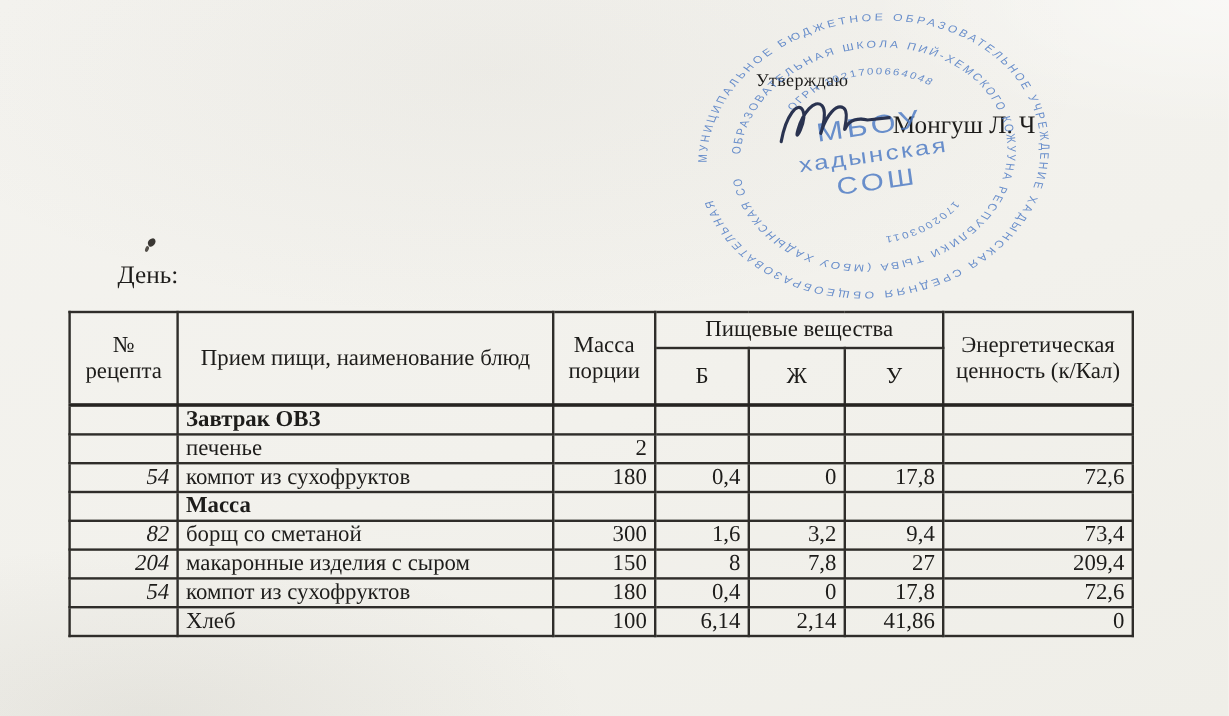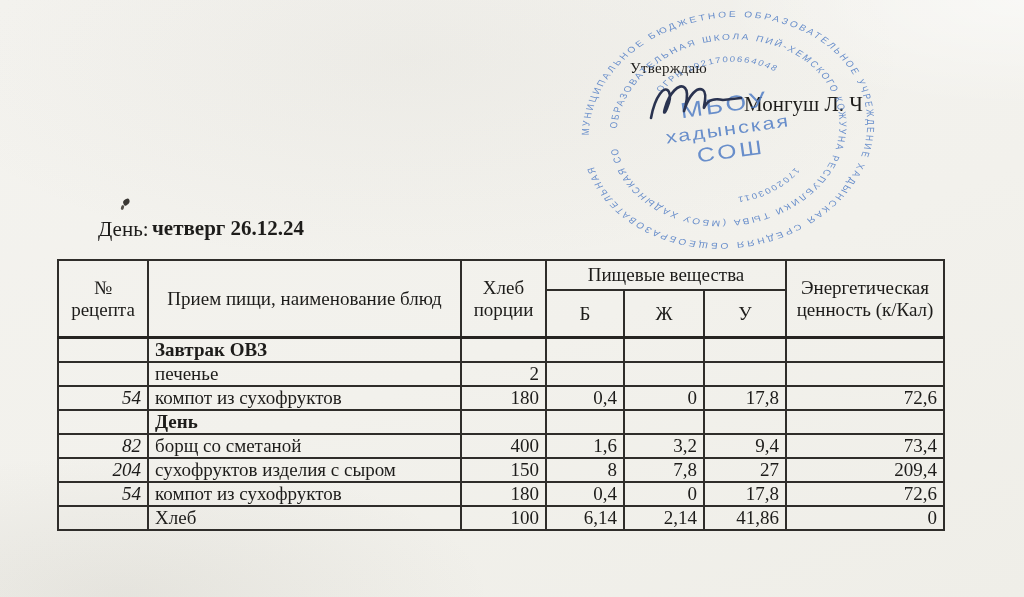--- a/index.html
+++ b/index.html
@@ -96,37 +96,36 @@
 
   <div class="approve-title">Утверждаю</div>
   <svg class="signature" viewBox="0 0 104 52" aria-hidden="true">
     <path d="M6,40 C10,18 20,6 24,14 C28,22 16,44 20,30 C24,16 34,4 40,10 C46,16 36,42 40,30
              C44,18 52,8 58,12 C64,16 56,36 60,28 C63,22 70,20 78,22 L96,20" fill="none" stroke="#2a3350" stroke-width="2.6" stroke-linecap="round"></path>
   </svg>
   <div class="approve-name">Монгуш Л. Ч</div>
 
   <span class="ink-mark"></span>
   <div class="day-label">День:</div>
-  <div class="day-value">четверг 26.12.24</div>
 
   <table class="menu">
     <colgroup>
       <col class="c-no">
         <col class="c-dish">
         <col class="c-mass">
       <col class="c-b">
         <col class="c-zh">
         <col class="c-u">
         <col class="c-en">
     </colgroup>
     <thead>
       <tr class="h1">
         <th rowspan="2">№ рецепта</th>
         <th rowspan="2">Прием пищи, наименование блюд</th>
-        <th rowspan="2">Хлеб порции</th>
+        <th rowspan="2">Масса порции</th>
         <th colspan="3" class="group">Пищевые вещества</th>
         <th rowspan="2">Энергетическая ценность (к/Кал)</th>
       </tr>
       <tr class="h2">
         <th>Б</th>
         <th>Ж</th>
         <th>У</th>
       </tr>
     </thead>
     <tbody>
@@ -152,39 +151,39 @@
           <td class="cell-no">54</td>
           <td class="cell-dish">компот из сухофруктов</td>
           <td class="cell-num">180</td>
           <td class="cell-num">0,4</td>
           <td class="cell-num">0</td>
           <td class="cell-num">17,8</td>
           <td class="cell-num cell-energy">72,6</td>
         </tr>
         <tr>
           <td class="cell-no"></td>
-          <td class="cell-dish section">День</td>
+          <td class="cell-dish section">Масса</td>
           <td class="cell-num"></td>
           <td class="cell-num"></td>
           <td class="cell-num"></td>
           <td class="cell-num"></td>
           <td class="cell-num cell-energy"></td>
         </tr>
         <tr>
           <td class="cell-no">82</td>
           <td class="cell-dish">борщ со сметаной</td>
-          <td class="cell-num">400</td>
+          <td class="cell-num">300</td>
           <td class="cell-num">1,6</td>
           <td class="cell-num">3,2</td>
           <td class="cell-num">9,4</td>
           <td class="cell-num cell-energy">73,4</td>
         </tr>
         <tr>
           <td class="cell-no">204</td>
-          <td class="cell-dish">сухофруктов изделия с сыром</td>
+          <td class="cell-dish">макаронные изделия с сыром</td>
           <td class="cell-num">150</td>
           <td class="cell-num">8</td>
           <td class="cell-num">7,8</td>
           <td class="cell-num">27</td>
           <td class="cell-num cell-energy">209,4</td>
         </tr>
         <tr>
           <td class="cell-no">54</td>
           <td class="cell-dish">компот из сухофруктов</td>
           <td class="cell-num">180</td>

